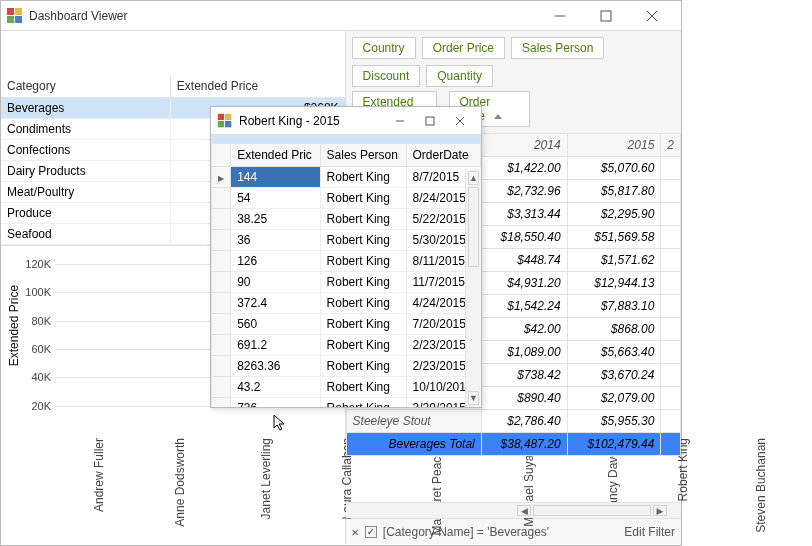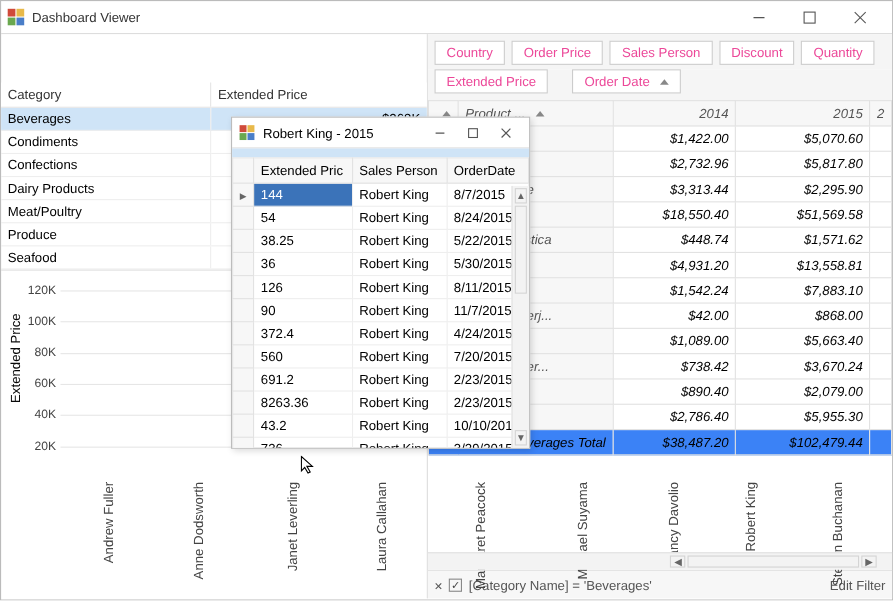--- a/index.html
+++ b/index.html
@@ -1,17 +1,17 @@
 <!DOCTYPE html>
 <html><head>
 <meta charset="utf-8">
 <style>
   * { box-sizing: border-box; font-family: 'Segoe UI', Tahoma, sans-serif; font-size: 12px; }
   body { margin: 0; background: #fff; }
-  .window { width: 812px; height: 546px; border: 1px solid #bbb; position: relative; background: #fff; }
+  .window { width: 682px; height: 546px; border: 1px solid #bbb; position: relative; background: #fff; }
   .titlebar { height: 30px; border-bottom: 1px solid #ddd; display: flex; align-items: center; padding: 0 6px; }
   .app-icon { width: 16px; height: 16px; margin-right: 6px; position: relative; }
   .app-icon .sq { position:absolute; width:7px; height:7px; }
   .app-icon .r { background:#d04a3a; top:0; left:0; }
   .app-icon .y { background:#e8b94a; top:0; left:8px; }
   .app-icon .g { background:#6aa84f; top:8px; left:0; }
   .app-icon .b { background:#4a7ec8; top:8px; left:8px; }
   .title { color:#333; flex:1; }
   .winbtns { display:flex; }
   .winbtn { width:46px; height:28px; display:flex; align-items:center; justify-content:center; color:#666; }
@@ -41,21 +41,21 @@
   .bar { width:6px; }
   .c0 { background:#5892b5; }
   .c1 { background:#c5a05a; }
   .c2 { background:#b84b4b; }
   .xaxis { position:absolute; left:0; right:0; bottom:0; height:50px; display:flex; }
   .xlab { flex:1; text-align:center; padding-top:4px; color:#444; font-size:11px; }
   .xlab span { display:inline-block; transform:rotate(-90deg) translateX(-50%); transform-origin:center top; white-space:nowrap; }
 
   
   .chipbar { display:flex; gap:6px; padding:6px 6px 4px 6px; flex-wrap:wrap; background:#f5f5f5;}
-  .chip { border:1px solid #ccc; background:#fff; padding:3px 10px; color:#ec4899; }
+  .chip { border:1px solid #ccc; background:#fff; padding:3px 10px; color:#4d7c0f; }
   .rowchips { display:flex; gap:6px; padding:0 6px 6px 6px; align-items:center; background:#f5f5f5;}
   .pivot { flex:1; overflow:hidden; position:relative; }
   .pivot table { border-collapse:collapse; width:100%; }
   .pivot th, .pivot td { border:1px solid #e2e2e2; padding:4px 6px; white-space:nowrap;font-style:italic; }
   .pivot th { background:#f7f7f7; font-weight:normal; text-align:left; color:#555; }
   .pivot td.val { text-align:right; }
   .pivot th.last { text-align:right; }
   .pivot .corner { background:#f7f7f7; }
   .pivot tr.total td { background:#3b82f6;text-align:right; }
   .scrollbar { height:16px; background:#f3f3f3; border-top:1px solid #e2e2e2; position:relative; }
@@ -291,21 +291,21 @@
               </tr>
               <tr>
                 <th colspan="2" style="text-align:left">Guaraná Fantástica</th>
                 <td class="val">$448.74</td>
                 <td class="val">$1,571.62</td>
                 <td class="val"></td>
               </tr>
               <tr>
                 <th colspan="2" style="text-align:left">Ipoh Coffee</th>
                 <td class="val">$4,931.20</td>
-                <td class="val">$13,558.81</td>
+                <td class="val">$12,944.13</td>
                 <td class="val"></td>
               </tr>
               <tr>
                 <th colspan="2" style="text-align:left">Lakkalikööri</th>
                 <td class="val">$1,542.24</td>
                 <td class="val">$7,883.10</td>
                 <td class="val"></td>
               </tr>
               <tr>
                 <th colspan="2" style="text-align:left">Laughing Lumberj...</th>

